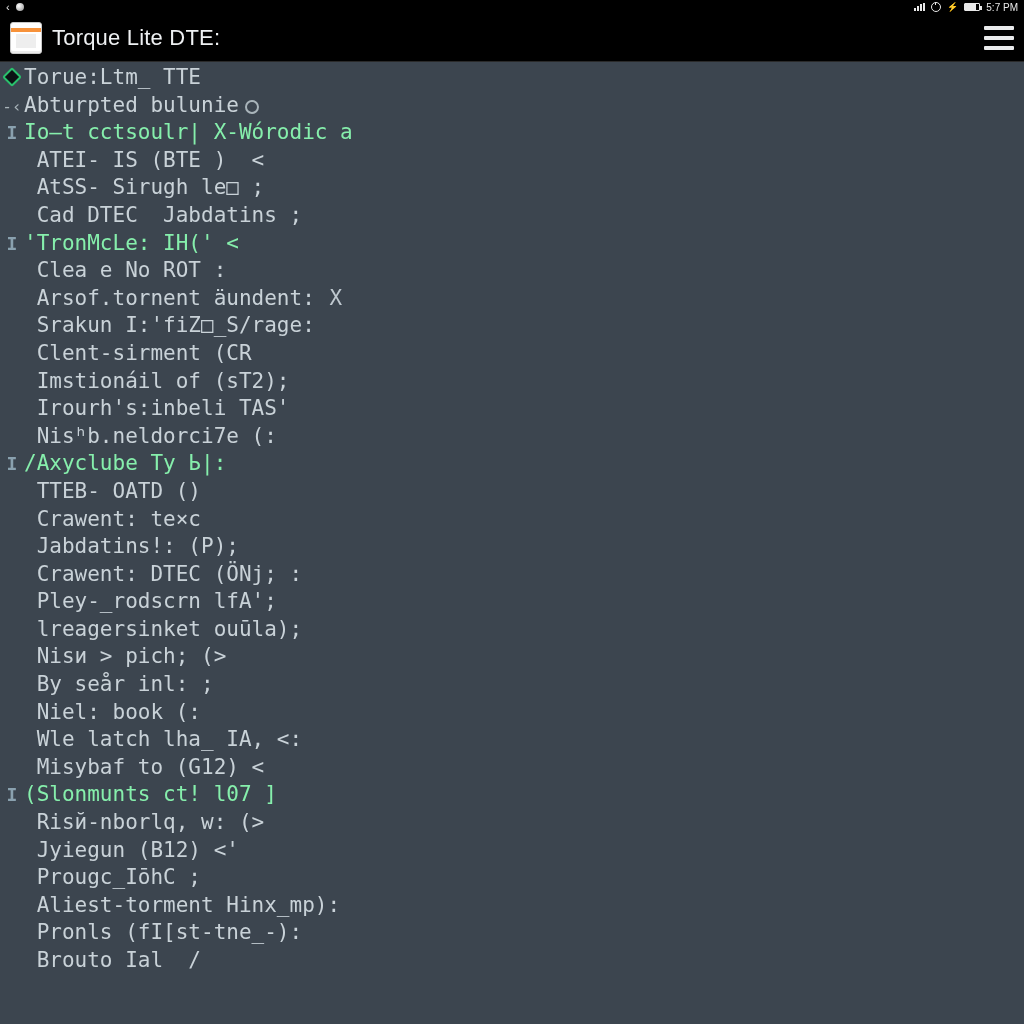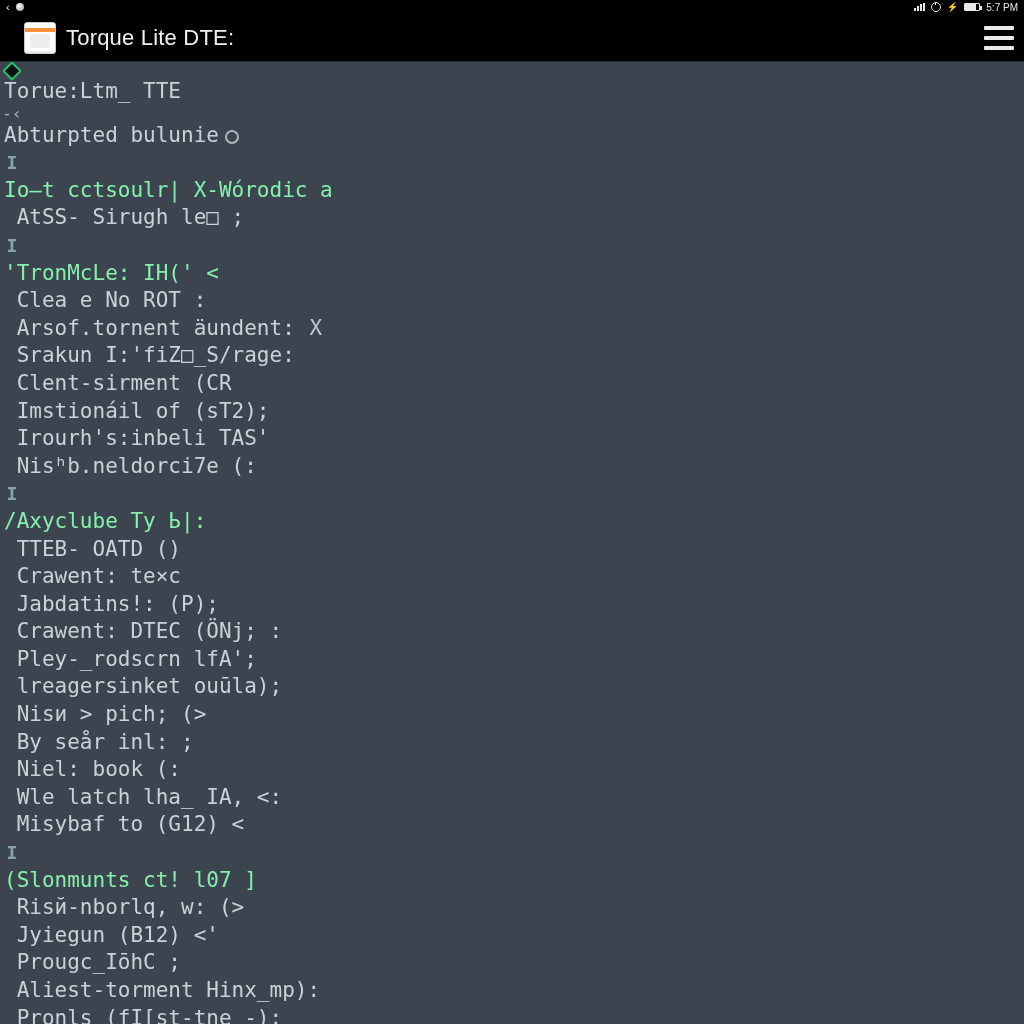--- a/index.html
+++ b/index.html
@@ -49,21 +49,21 @@
   
   .title-bar {
     height: 48px;
     background: #000;
     display: flex;
     align-items: center;
     justify-content: space-between;
     padding: 0 10px;
     border-bottom: 1px solid #2a2a2a;
   }
-  .title-left { display: flex; align-items: center; gap: 10px; margin-left: 14px; }
+  .title-left { display: flex; align-items: center; gap: 10px; }
   .app-icon {
     width: 32px; height: 32px;
     border: 1px solid #c9c9c9;
     border-radius: 3px;
     background:
       linear-gradient(180deg,#fff 0 18%, transparent 18%),
       linear-gradient(180deg,#f7923a 18% 30%, transparent 30%),
       #fff;
     position: relative;
     box-shadow: inset 0 -2px 0 rgba(0,0,0,0.08);
@@ -86,21 +86,21 @@
   }
   .hamburger span { display:block; height:4px; background:#e9eaec; border-radius:1px;}
   
   .content {
     padding: 2px 2px 10px 2px;
     font-family: Menlo, Consolas, "DejaVu Sans Mono", monospace;
     font-size: 21px;
     line-height: 27.6px;
     color: #c9d2d8;
   }
-  .row { display: flex; align-items: baseline; flex-direction: column; }
+  .row { display: flex; align-items: baseline; }
   .gutter {
     width: 20px;
     min-width: 20px;
     display: flex;
     align-items: center;
     justify-content: center;
   }
   .gut-dash { color: #a9b4ba; font-size: 16px; line-height: 1; }
   .gut-diamond {
     width: 14px; height: 14px; transform: rotate(45deg);
@@ -178,21 +178,29 @@
       <div class="line "></div>
     </div>
     <div class="row">
       <div class="gutter">
         <div class="gut-cursor">I</div>
       </div>
       <div class="line hdr">Io–t cctsoulr| X-Wórodic a</div>
     </div>
     <div class="row">
       <div class="gutter"></div>
+      <div class="line "> ATEI- IS (BTE )  &lt;</div>
+    </div>
+    <div class="row">
+      <div class="gutter"></div>
       <div class="line "> AtSS- Sirugh le□ ;</div>
+    </div>
+    <div class="row">
+      <div class="gutter"></div>
+      <div class="line "> Cad DTEC  Jabdatins ;</div>
     </div>
     <div class="row">
       <div class="gutter">
         <div class="gut-cursor">I</div>
       </div>
       <div class="line hdr">'TronMcLe: IH(' &lt;</div>
     </div>
     <div class="row">
       <div class="gutter"></div>
       <div class="line "> Clea e No ROT :</div>

